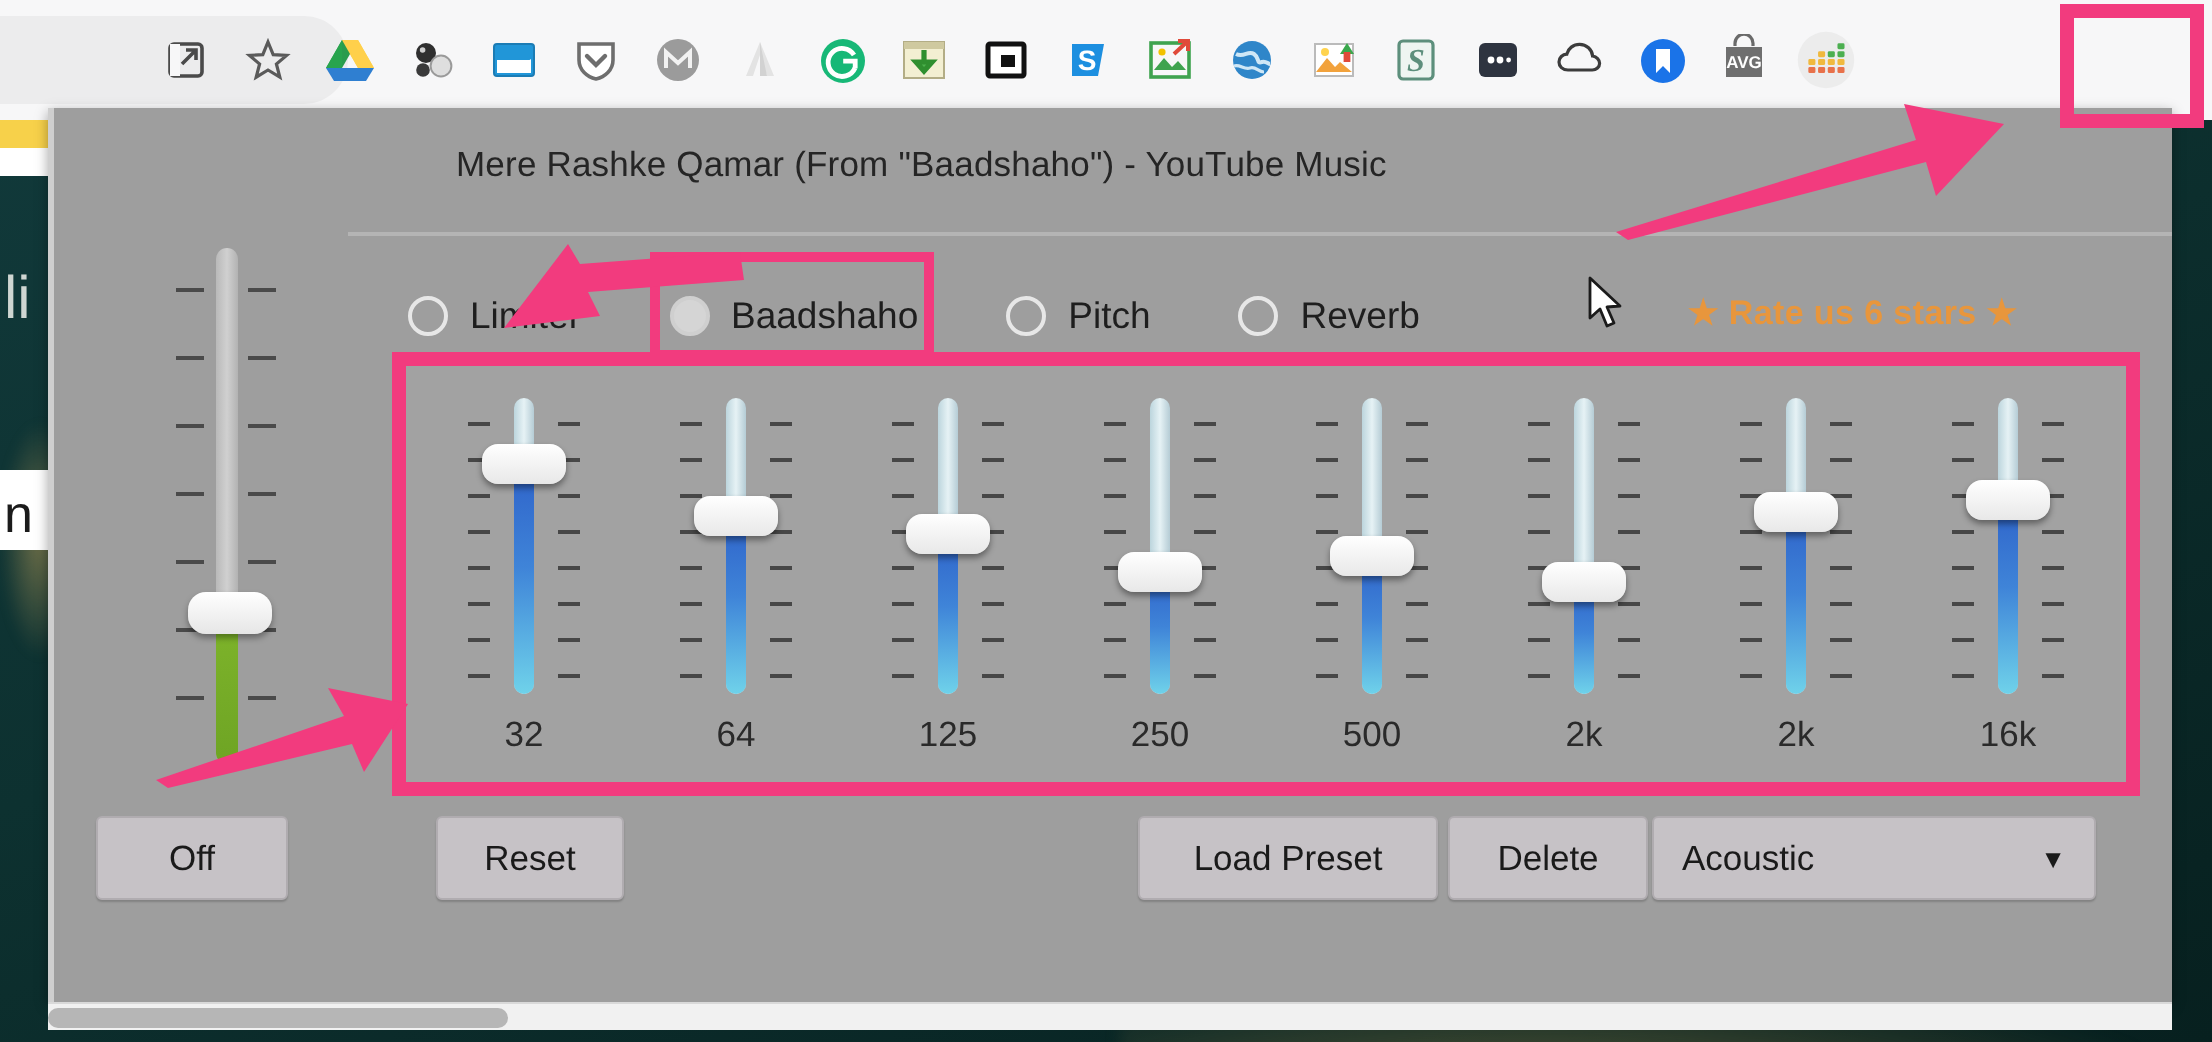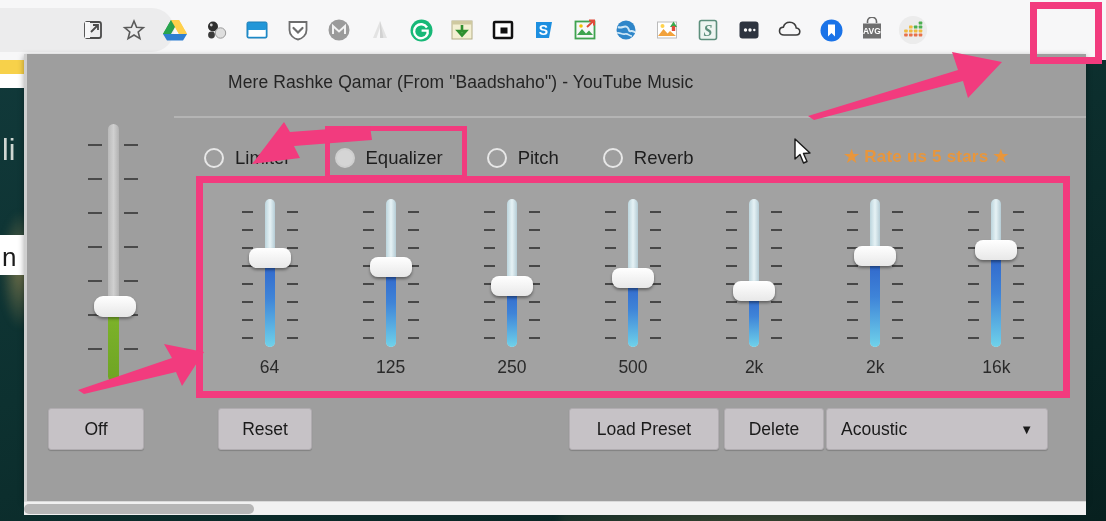--- a/index.html
+++ b/index.html
@@ -420,37 +420,63 @@
       <div class="ms-thumb"></div>
     </div>
 
     <div class="radio-row">
       <div class="radio-item">
         <span class="radio-circle"></span>
         <span class="radio-label">Limiter</span>
       </div>
       <div class="radio-item">
         <span class="radio-circle checked"></span>
-        <span class="radio-label">Equalizer</span>
+        <span class="radio-label">Baadshaho</span>
       </div>
       <div class="radio-item">
         <span class="radio-circle"></span>
         <span class="radio-label">Pitch</span>
       </div>
       <div class="radio-item">
         <span class="radio-circle"></span>
         <span class="radio-label">Reverb</span>
       </div>
     </div>
 
-    <div class="rate-stars">★ Rate us 5 stars ★</div>
+    <div class="rate-stars">★ Rate us 6 stars ★</div>
 
     <div class="eq-highlight">
       <div class="eq-inner"></div>
       <div class="eq-bands" id="eq-bands">
+          <div class="band">
+            <div class="band-slider">
+              <div class="bs-track"></div>
+              <div class="bs-fill" style="top: 33px; height: 115px;"></div>
+              <div class="bs-ticks">
+                <i style="left: 10px; top: 12px;"></i>
+                <i style="left: 55px; top: 12px;"></i>
+                <i style="left: 10px; top: 30px;"></i>
+                <i style="left: 55px; top: 30px;"></i>
+                <i style="left: 10px; top: 48px;"></i>
+                <i style="left: 55px; top: 48px;"></i>
+                <i style="left: 10px; top: 66px;"></i>
+                <i style="left: 55px; top: 66px;"></i>
+                <i style="left: 10px; top: 84px;"></i>
+                <i style="left: 55px; top: 84px;"></i>
+                <i style="left: 10px; top: 102px;"></i>
+                <i style="left: 55px; top: 102px;"></i>
+                <i style="left: 10px; top: 120px;"></i>
+                <i style="left: 55px; top: 120px;"></i>
+                <i style="left: 10px; top: 138px;"></i>
+                <i style="left: 55px; top: 138px;"></i>
+              </div>
+              <div class="bs-thumb" style="top: 23px;"></div>
+            </div>
+            <div class="band-label">32</div>
+          </div>
           <div class="band">
             <div class="band-slider">
               <div class="bs-track"></div>
               <div class="bs-fill" style="top: 59px; height: 89px;"></div>
               <div class="bs-ticks">
                 <i style="left: 10px; top: 12px;"></i>
                 <i style="left: 55px; top: 12px;"></i>
                 <i style="left: 10px; top: 30px;"></i>
                 <i style="left: 55px; top: 30px;"></i>
                 <i style="left: 10px; top: 48px;"></i>

